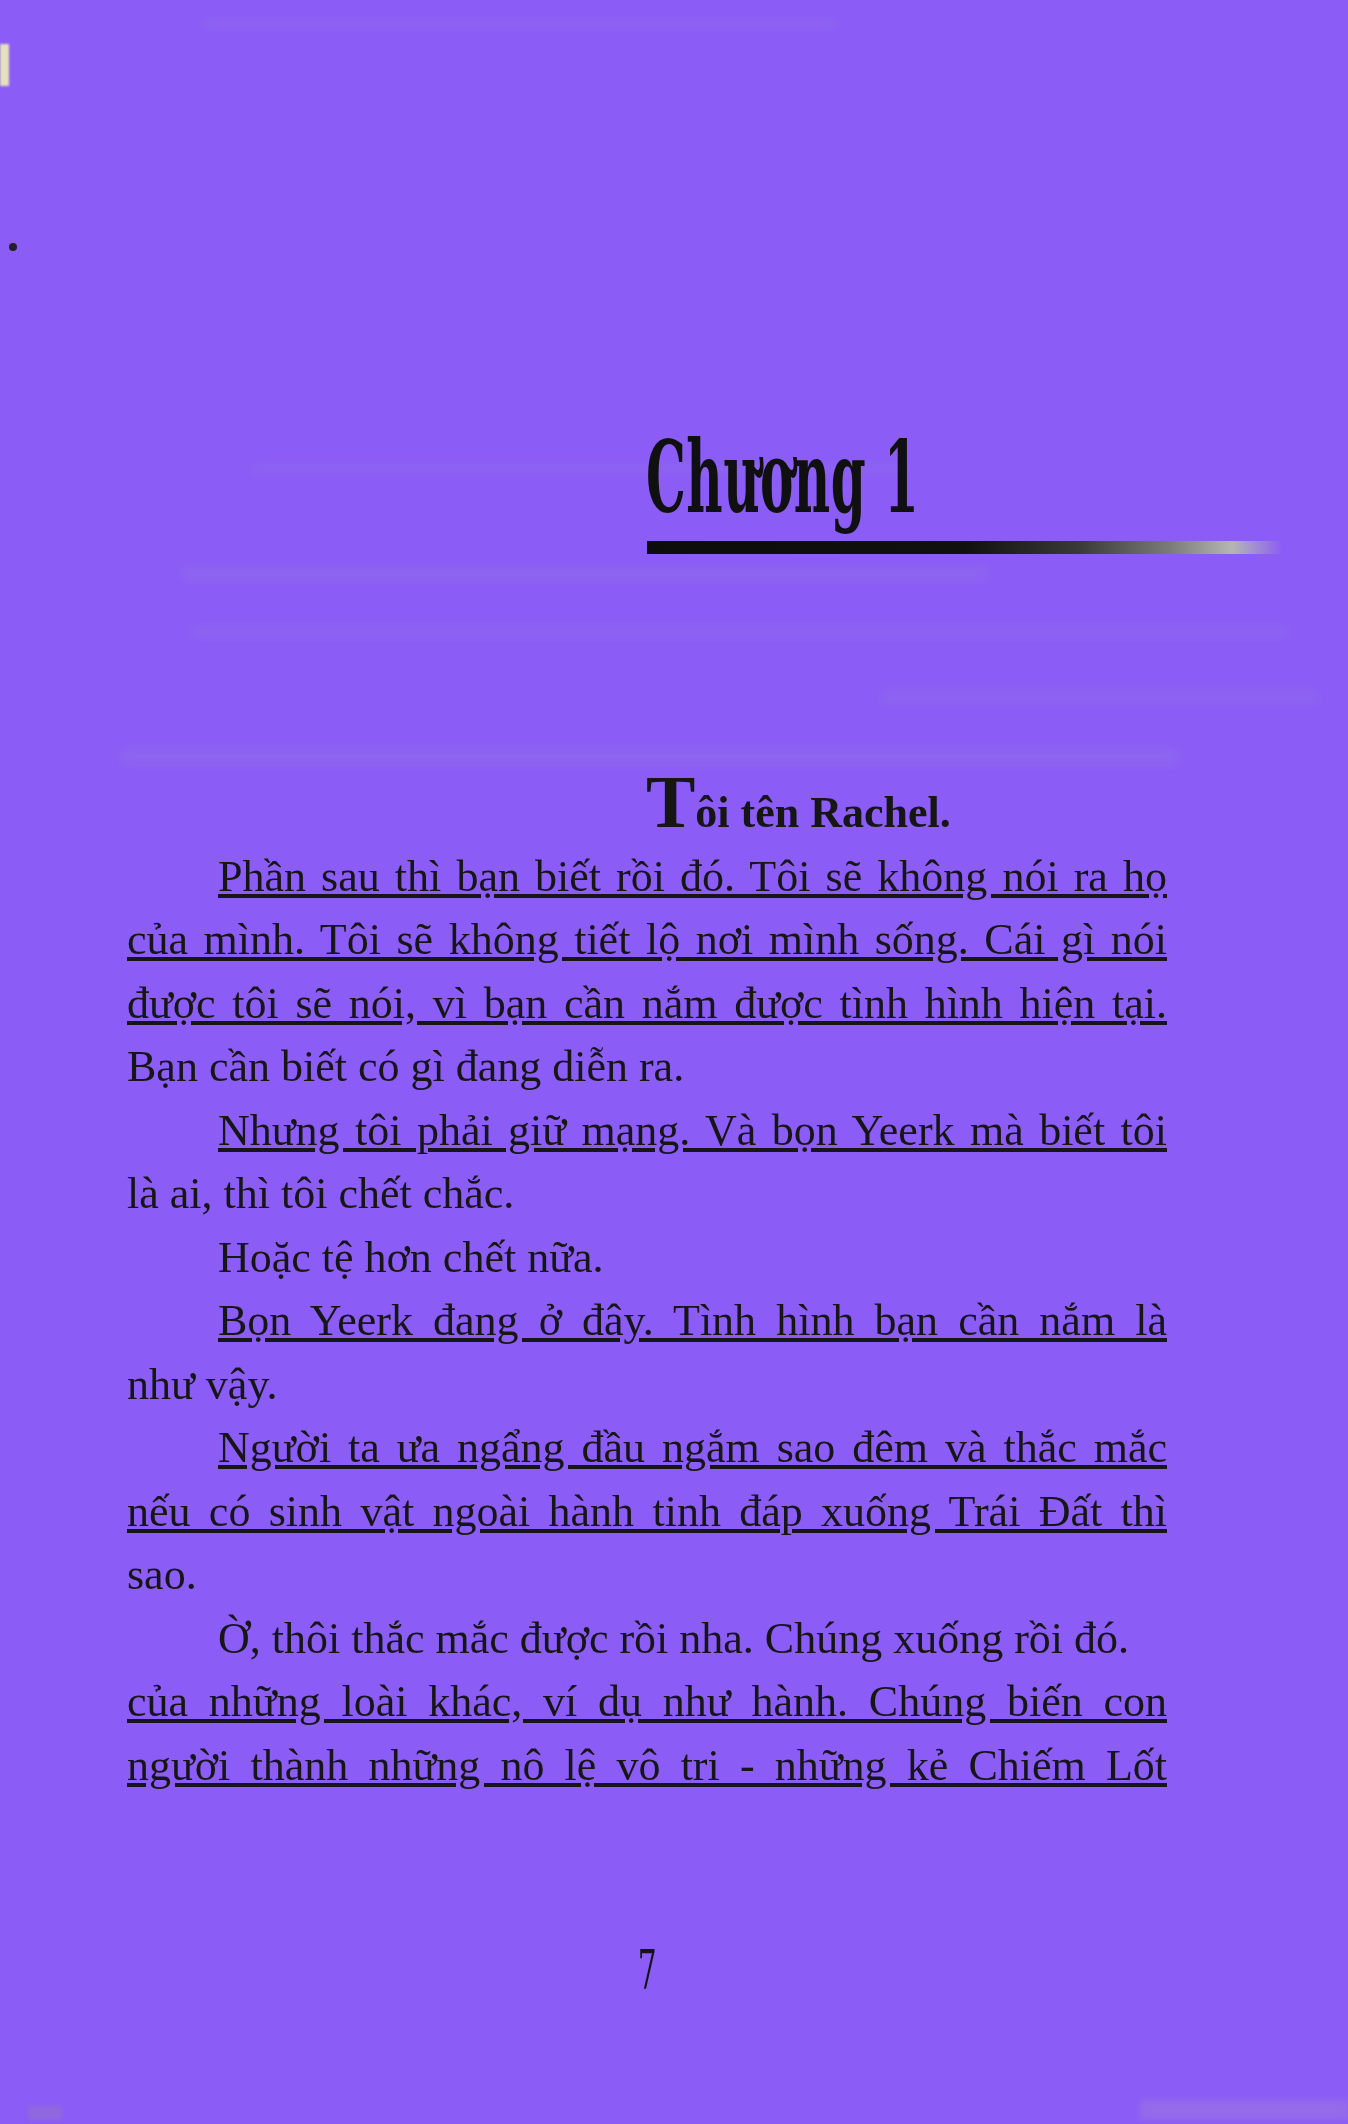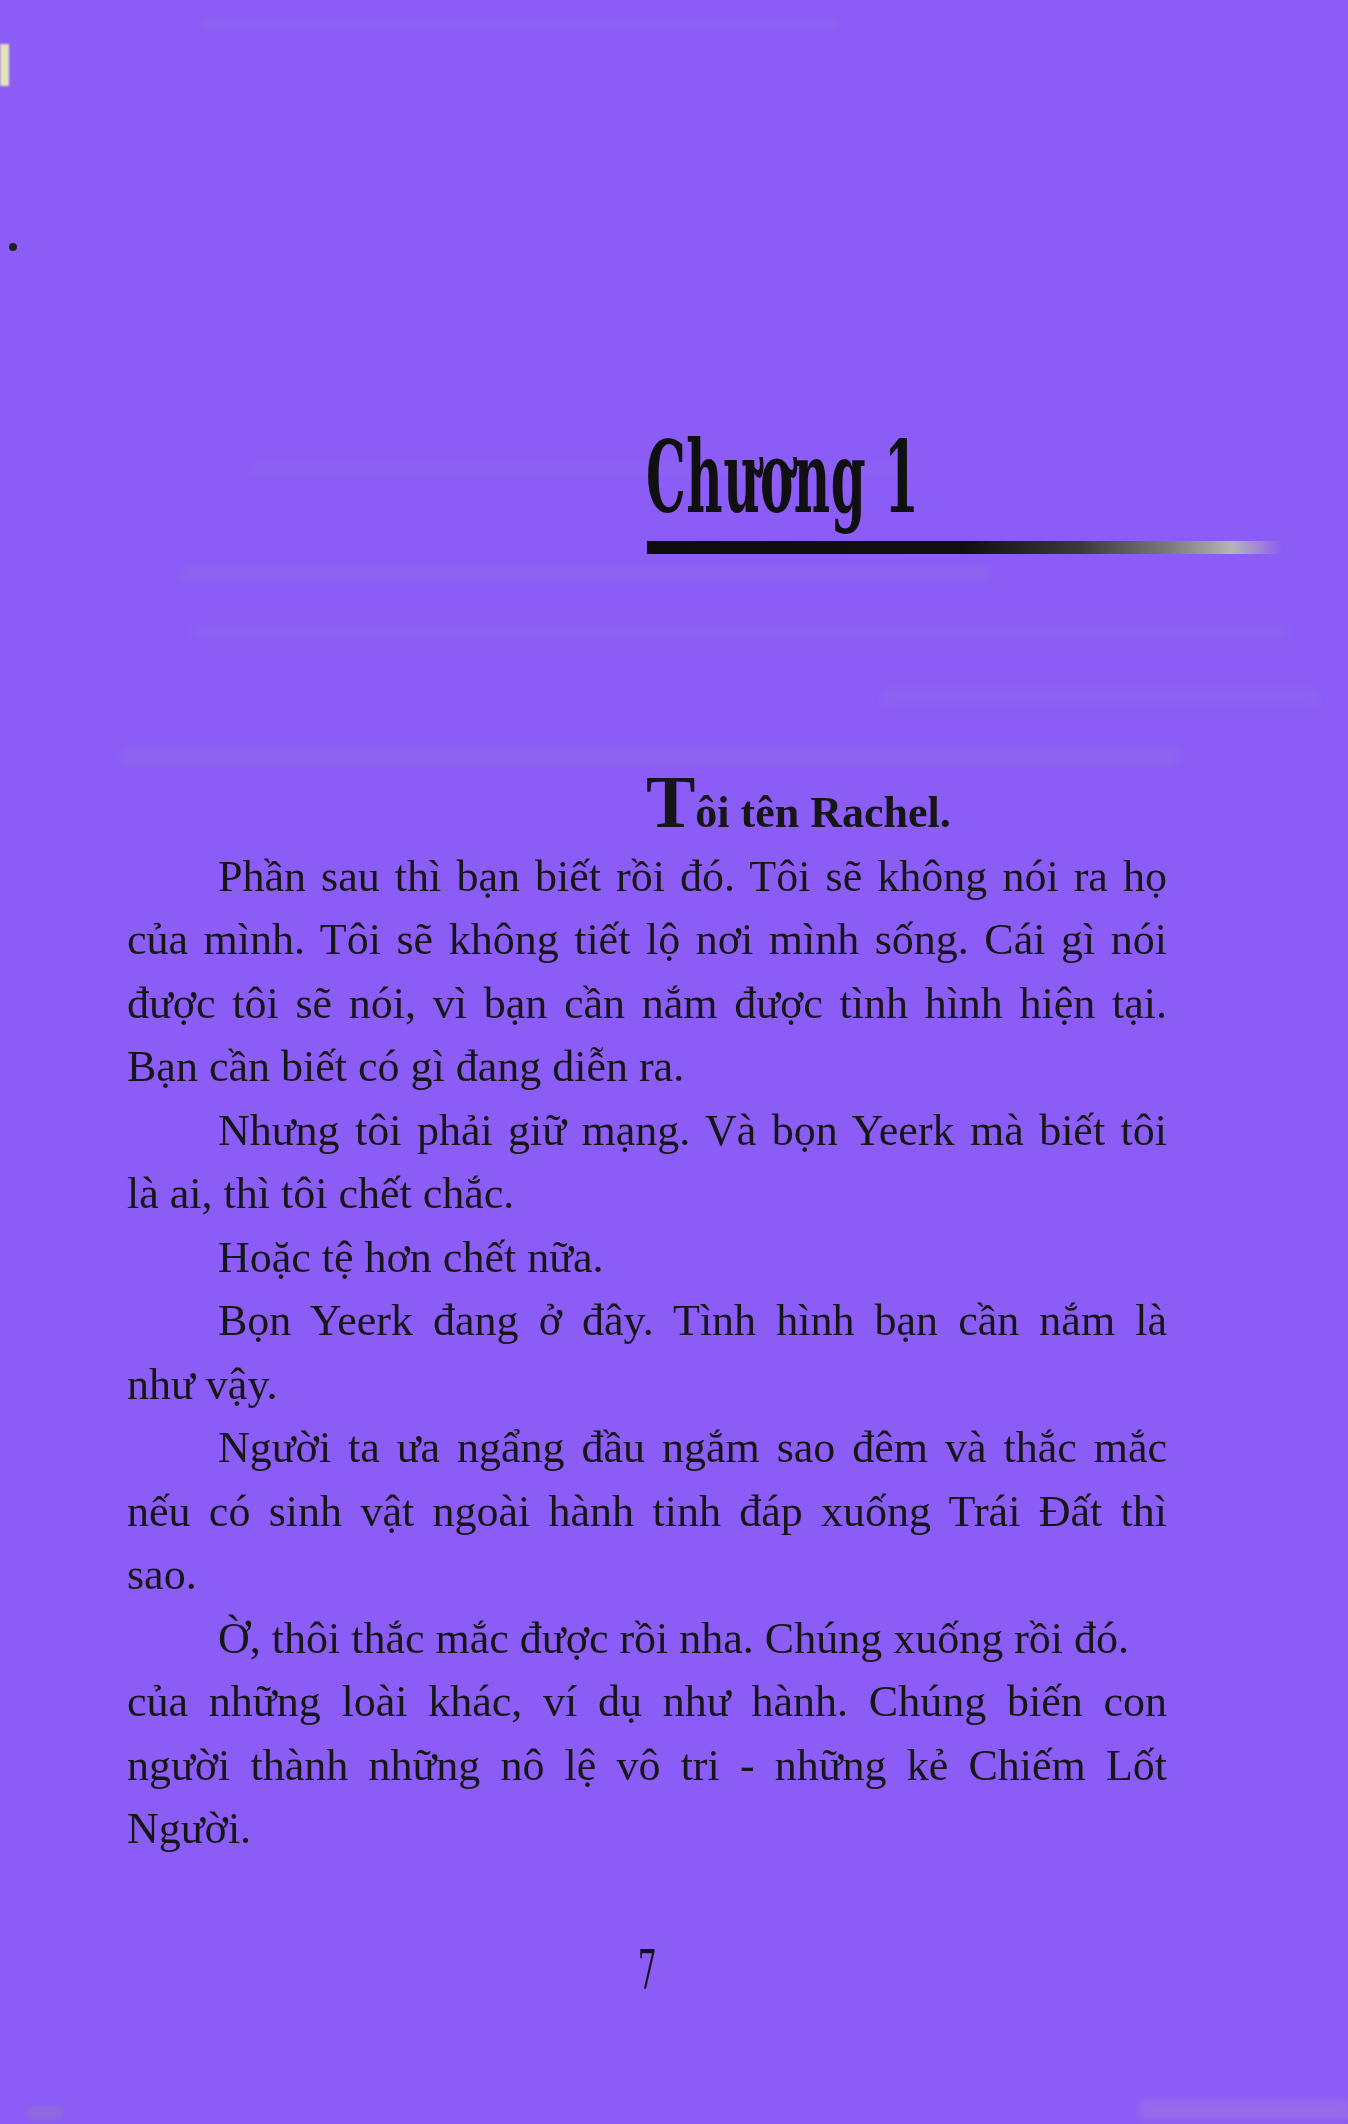--- a/index.html
+++ b/index.html
@@ -43,21 +43,21 @@
   
   .body-text {
     position:absolute;
     left:127px; top:781px;
     width:1040px;
     font-size:44px;
     line-height:63.5px;
     color:#161616;
   }
   .line { text-align:left; }
-  .line.j { text-align:justify; text-align-last:justify; text-justify:inter-word; }
+  .line.j { text-align:justify; text-align-last:justify; text-justify:inter-word;text-decoration:underline; }
   .line.ind-para { padding-left:91px; }
   .line.ind-open { padding-left:519px;font-weight:bold; }
   .cap { font-size:74px; line-height:0; }
 
   
   .page-number {
     position:absolute;
     left:127px; top:1944px;
     width:1040px;
     text-align:center;
@@ -138,20 +138,19 @@
       <div class="line">là ai, thì tôi chết chắc.</div>
       <div class="line ind-para">Hoặc tệ hơn chết nữa.</div>
       <div class="line j ind-para">Bọn Yeerk đang ở đây. Tình hình bạn cần nắm là</div>
       <div class="line">như vậy.</div>
       <div class="line j ind-para">Người ta ưa ngẩng đầu ngắm sao đêm và thắc mắc</div>
       <div class="line j">nếu có sinh vật ngoài hành tinh đáp xuống Trái Đất thì</div>
       <div class="line">sao.</div>
       <div class="line ind-para">Ờ, thôi thắc mắc được rồi nha. Chúng xuống rồi đó.</div>
       <div class="line j">của những loài khác, ví dụ như hành. Chúng biến con</div>
       <div class="line j">người thành những nô lệ vô tri - những kẻ Chiếm Lốt</div>
-      <div class="line">Người.</div>
     </div>
 
   <div class="page-number">
     <span class="pn">7</span>
   </div>
 
 </div>
 
 </body></html>

